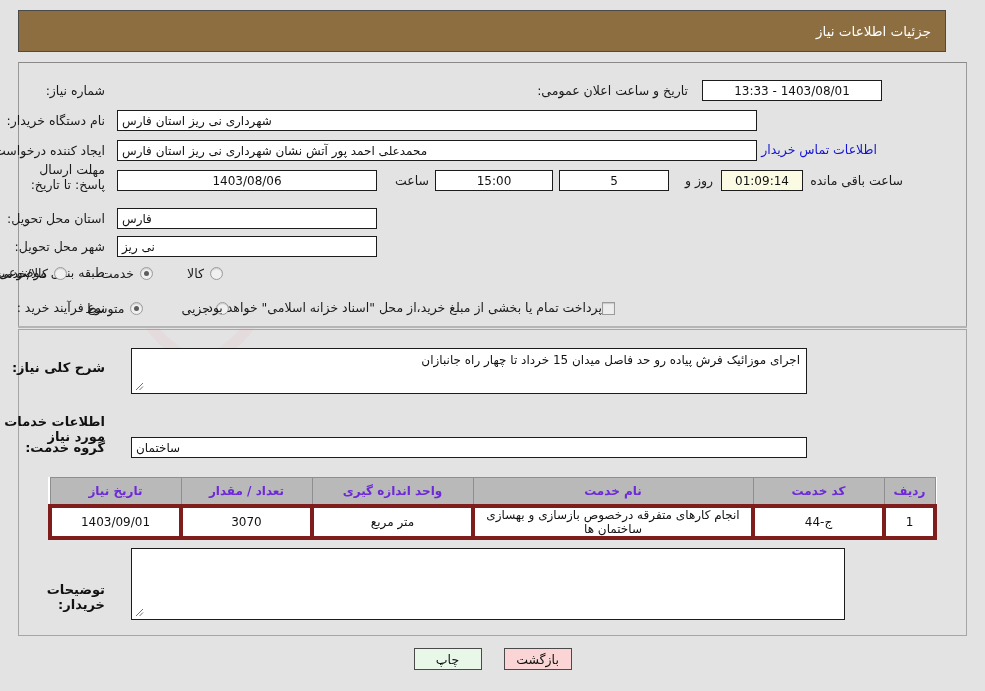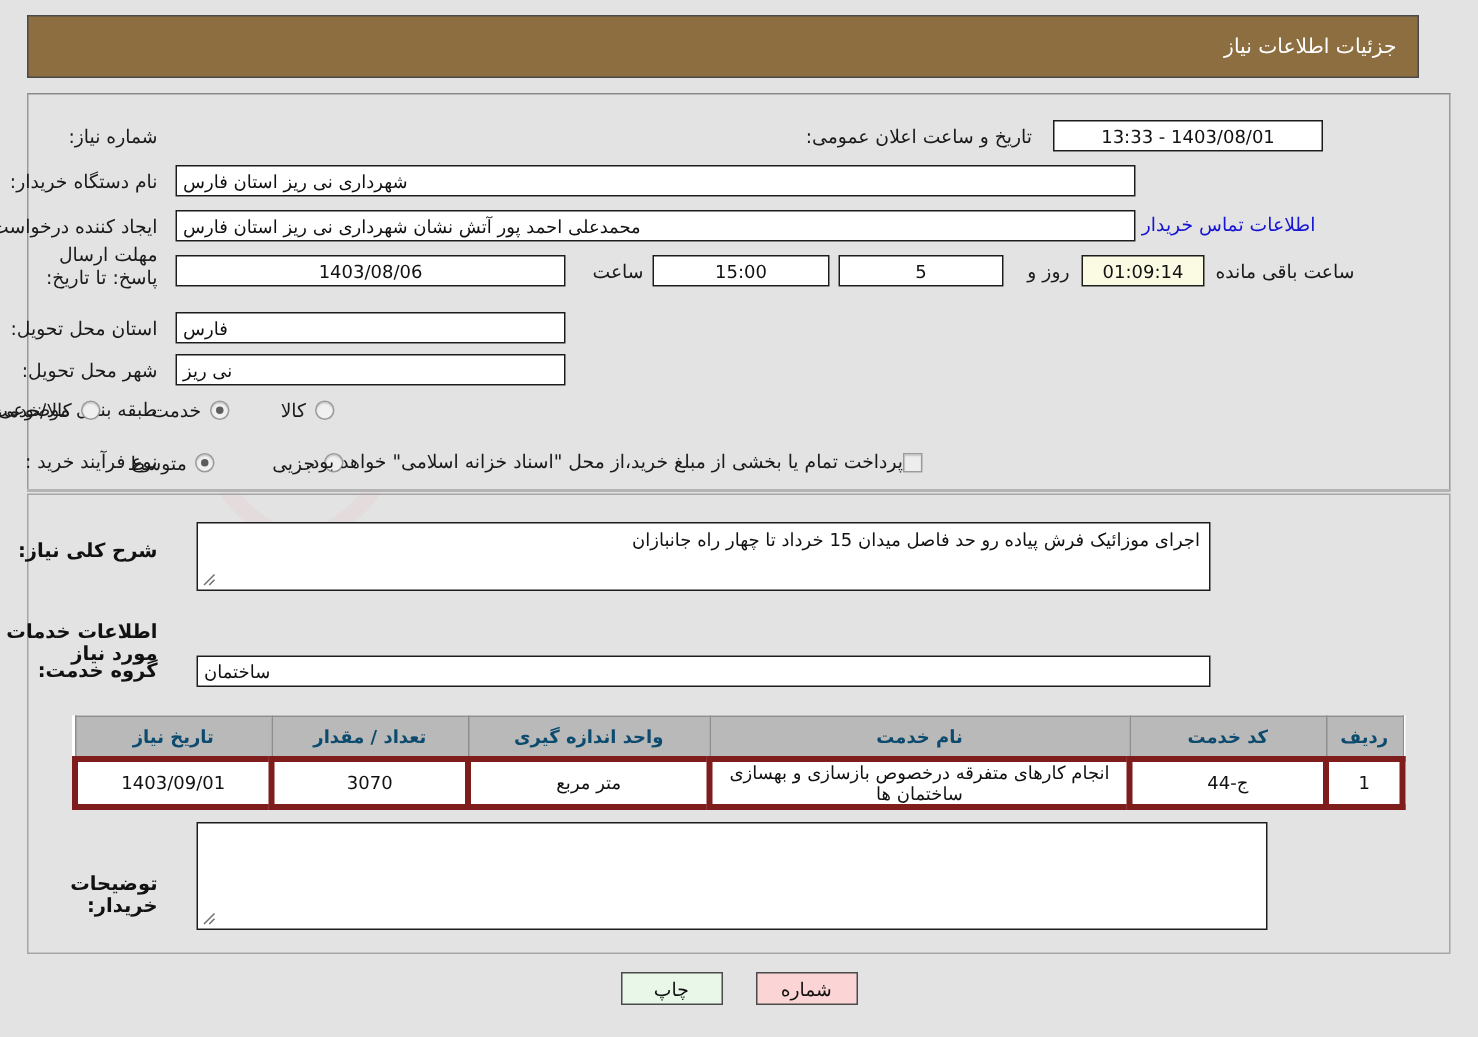--- a/index.html
+++ b/index.html
@@ -174,21 +174,21 @@
     width: 889px;
     border-collapse: collapse;
     z-index: 3;
     background: #ffffff;
   }
   #svc-table th {
     background: #b9b9b9;
     border: 1px solid #8e8e8e;
     font-size: 12px;
     font-weight: bold;
-    color: #0c4a6e;
+    color: #6d28d9;
     height: 26px;
     padding: 0 6px;
     text-align: center;
   }
   #svc-table td {
     border: 4px solid #7f1d1d;
     font-size: 12px;
     color: #111;
     height: 26px;
     padding: 0 6px;
@@ -377,17 +377,17 @@
   <div class="ta" style="top:548px; right:140px; width:714px; height:72px;">
     <span></span>
     <span class="grip">
       <svg width="9" height="9" viewBox="0 0 9 9">
           <path d="M8 1 L1 8 M8 4.5 L4.5 8" stroke="#707070" stroke-width="1" fill="none"></path>
         </svg>
     </span>
   </div>
 
   <div class="btnbar">
-    <button type="button" class="btn back">شماره</button>
+    <button type="button" class="btn back">بازگشت</button>
     <button type="button" class="btn print">چاپ</button>
   </div>
 
 </div>
 
 </body></html>

